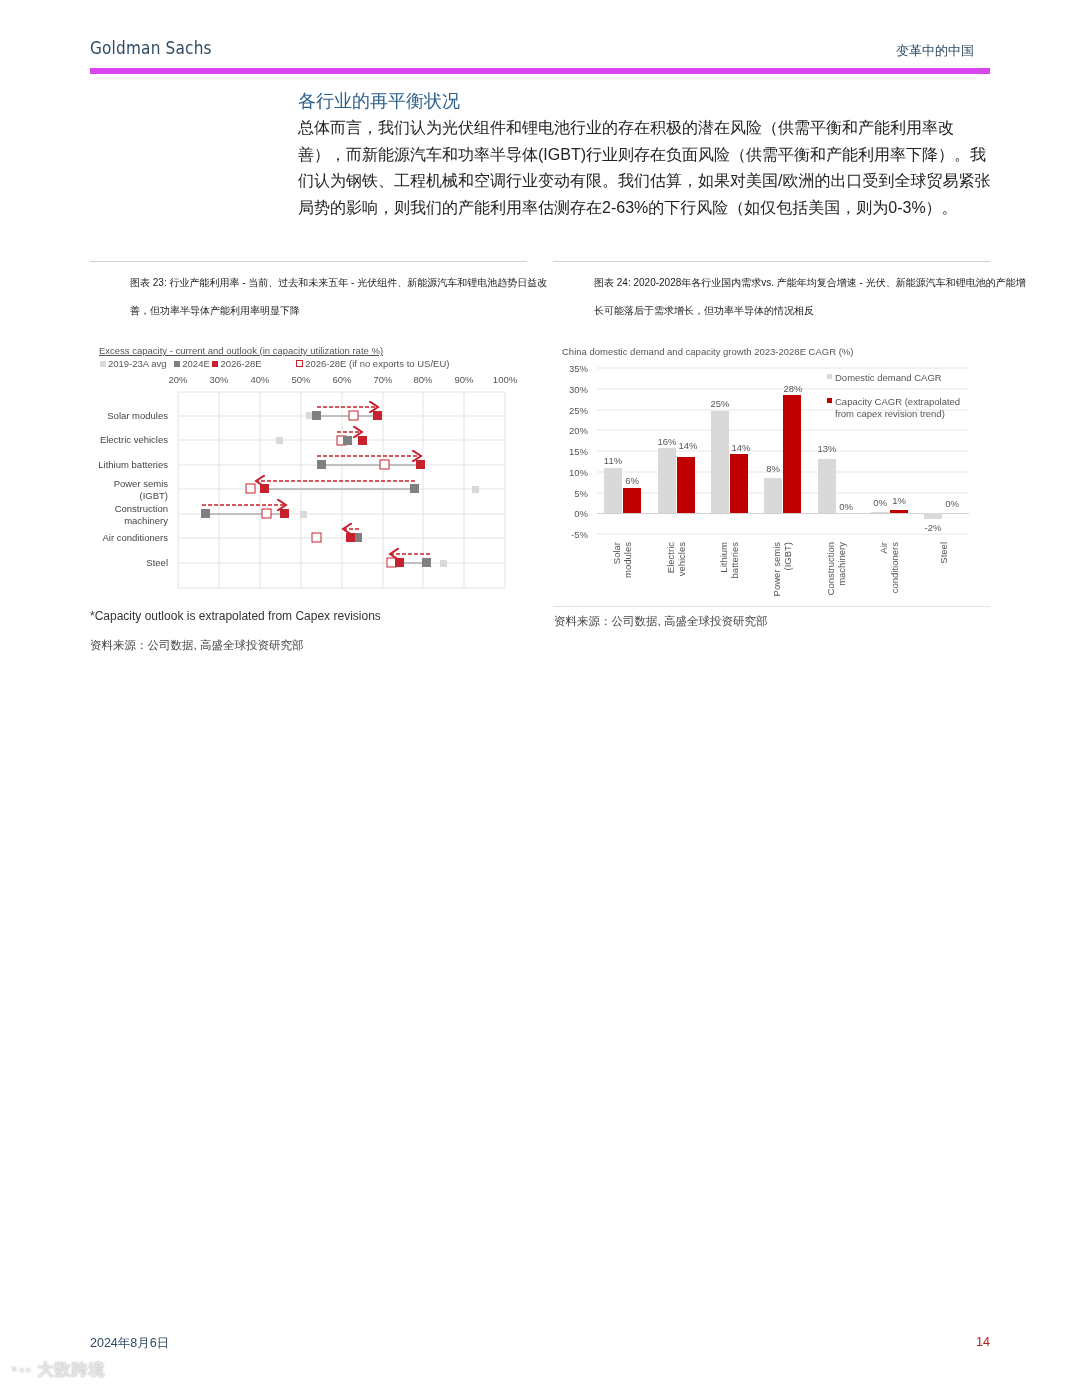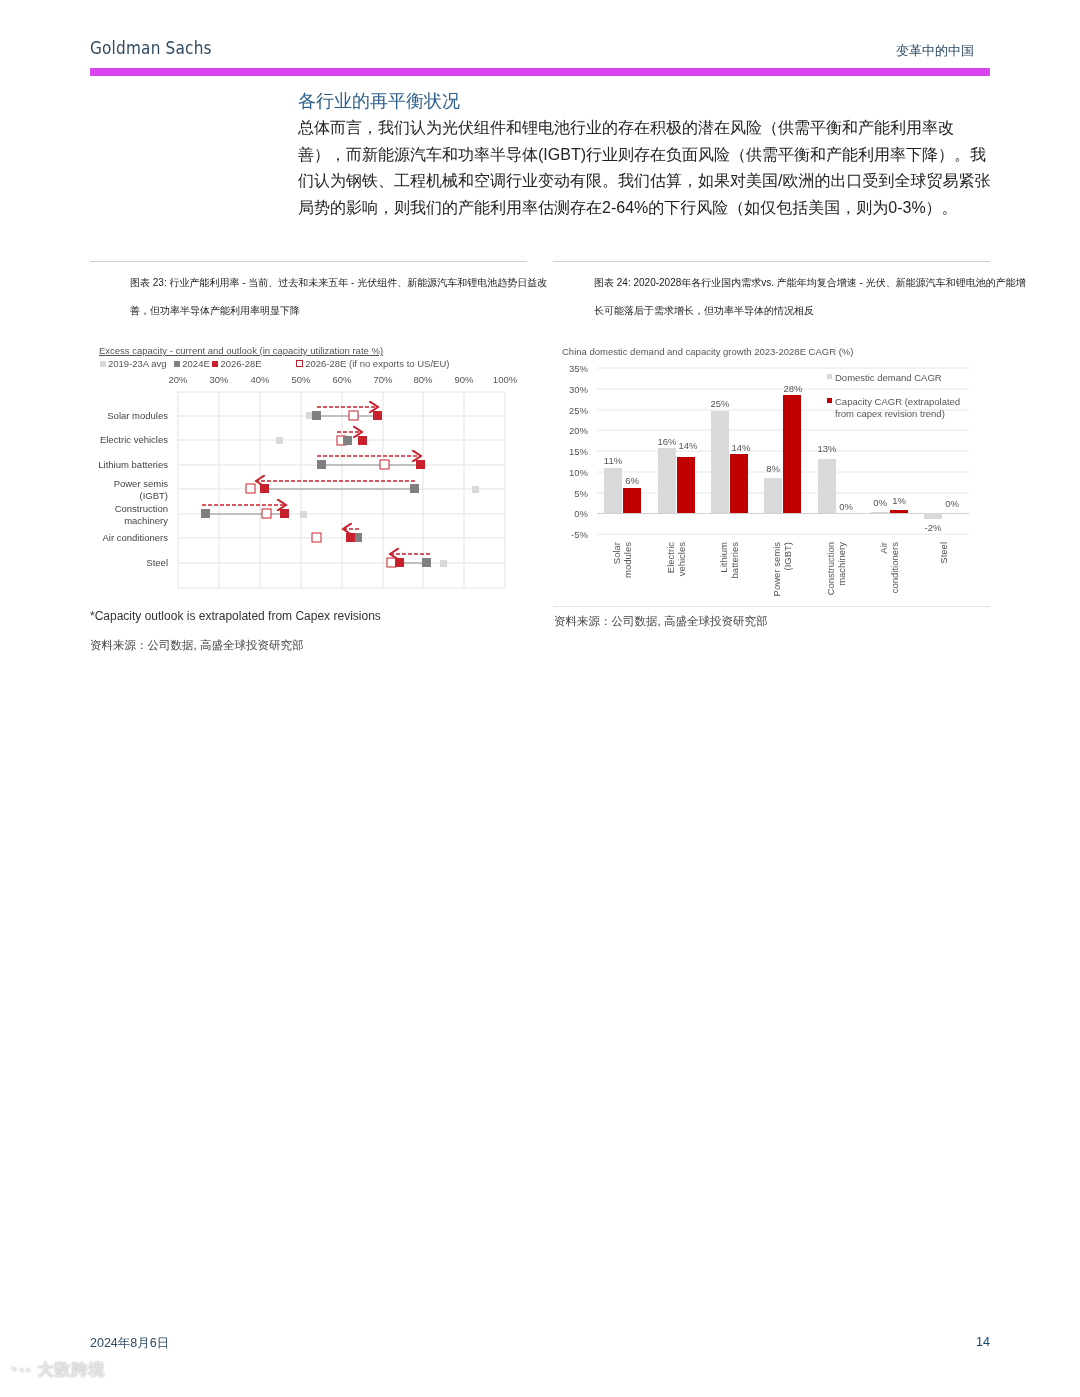--- a/index.html
+++ b/index.html
@@ -1,42 +1,42 @@
 <!DOCTYPE html>
 <html><head>
 <meta charset="utf-8">
 <style>
   html, body { margin:0; padding:0; background:#fff; }
   body { width:1080px; height:1397px; position:relative; overflow:hidden; font-family:"Liberation Sans","DejaVu Sans",sans-serif; color:#222; }
-  .header { position:absolute; left:90px; top:36px; width:900px; height:32px; border-bottom:8px solid #d946ef; }
+  .header { position:absolute; left:90px; top:36px; width:900px; height:32px; border-bottom:6px solid #d946ef; }
   .brand { position:absolute; left:0; top:2px; font-size:17px; color:#2f4a63; letter-spacing:0.2px; font-family:"DejaVu Sans Condensed","DejaVu Sans",sans-serif; }
   .header-right { position:absolute; right:16px; top:6px; font-size:13px; color:#2f4a63; }
   .section-title { position:absolute; left:298px; top:89px; font-size:18px; color:#2c5f8a; }
   .body-text { position:absolute; left:298px; top:115px; width:695px; font-size:16px; line-height:26.5px; color:#222; }
   .fig-sep { position:absolute; height:1px; background:#cfcfcf; }
   .fig-title { position:absolute; font-size:10px; line-height:28px; color:#222;margin-left:40px; }
   .chart-sub { position:absolute; font-size:9.5px; color:#555; }
   .legend-row { position:absolute; font-size:9.5px; color:#555; white-space:nowrap; }
   .note { position:absolute; font-size:12px; color:#333; }
   .source { position:absolute; font-size:11.5px; color:#444; }
   .footer-date { position:absolute; left:90px; top:1335px; font-size:12.5px; color:#2f4a63; }
-  .footer-page { position:absolute; right:90px; top:1335px; font-size:12.5px; color:#0c4a6e; }
+  .footer-page { position:absolute; right:90px; top:1335px; font-size:12.5px; color:#b91c1c; }
   .watermark { position:absolute; left:8px; top:1360px; font-size:16px; color:#e6e6e6; font-weight:bold; letter-spacing:1px; text-shadow:0 0 2px #aaa; }
   svg text { font-family:"Liberation Sans","DejaVu Sans",sans-serif; }
 </style>
 </head>
 <body>
 
 <div class="header">
   <span class="brand">Goldman Sachs</span>
   <span class="header-right">变革中的中国</span>
 </div>
 
 <div class="section-title">各行业的再平衡状况</div>
-<div class="body-text">总体而言，我们认为光伏组件和锂电池行业的存在积极的潜在风险（供需平衡和产能利用率改善），而新能源汽车和功率半导体(IGBT)行业则存在负面风险（供需平衡和产能利用率下降）。我们认为钢铁、工程机械和空调行业变动有限。我们估算，如果对美国/欧洲的出口受到全球贸易紧张局势的影响，则我们的产能利用率估测存在2-64%的下行风险（如仅包括美国，则为0-3%）。</div>
+<div class="body-text">总体而言，我们认为光伏组件和锂电池行业的存在积极的潜在风险（供需平衡和产能利用率改善），而新能源汽车和功率半导体(IGBT)行业则存在负面风险（供需平衡和产能利用率下降）。我们认为钢铁、工程机械和空调行业变动有限。我们估算，如果对美国/欧洲的出口受到全球贸易紧张局势的影响，则我们的产能利用率估测存在2-63%的下行风险（如仅包括美国，则为0-3%）。</div>
 
 <div class="fig-sep" style="left:90px; top:261px; width:437px;"></div>
 <div class="fig-sep" style="left:553px; top:261px; width:437px;"></div>
 
 <div class="fig-title" style="left:90px; top:269px; width:437px;">图表 23: 行业产能利用率 - 当前、过去和未来五年 - 光伏组件、新能源汽车和锂电池趋势日益改善，但功率半导体产能利用率明显下降</div>
 
 <div class="chart-sub" style="left:99px; top:345px;text-decoration:underline;">Excess capacity - current and outlook (in capacity utilization rate %)</div>
 
 <div class="legend-row" style="left:100px; top:358px;">
   <span><span style="display:inline-block;width:6px;height:6px;background:#d9d9d9;margin-right:2px;"></span><span>2019-23A avg</span></span>

